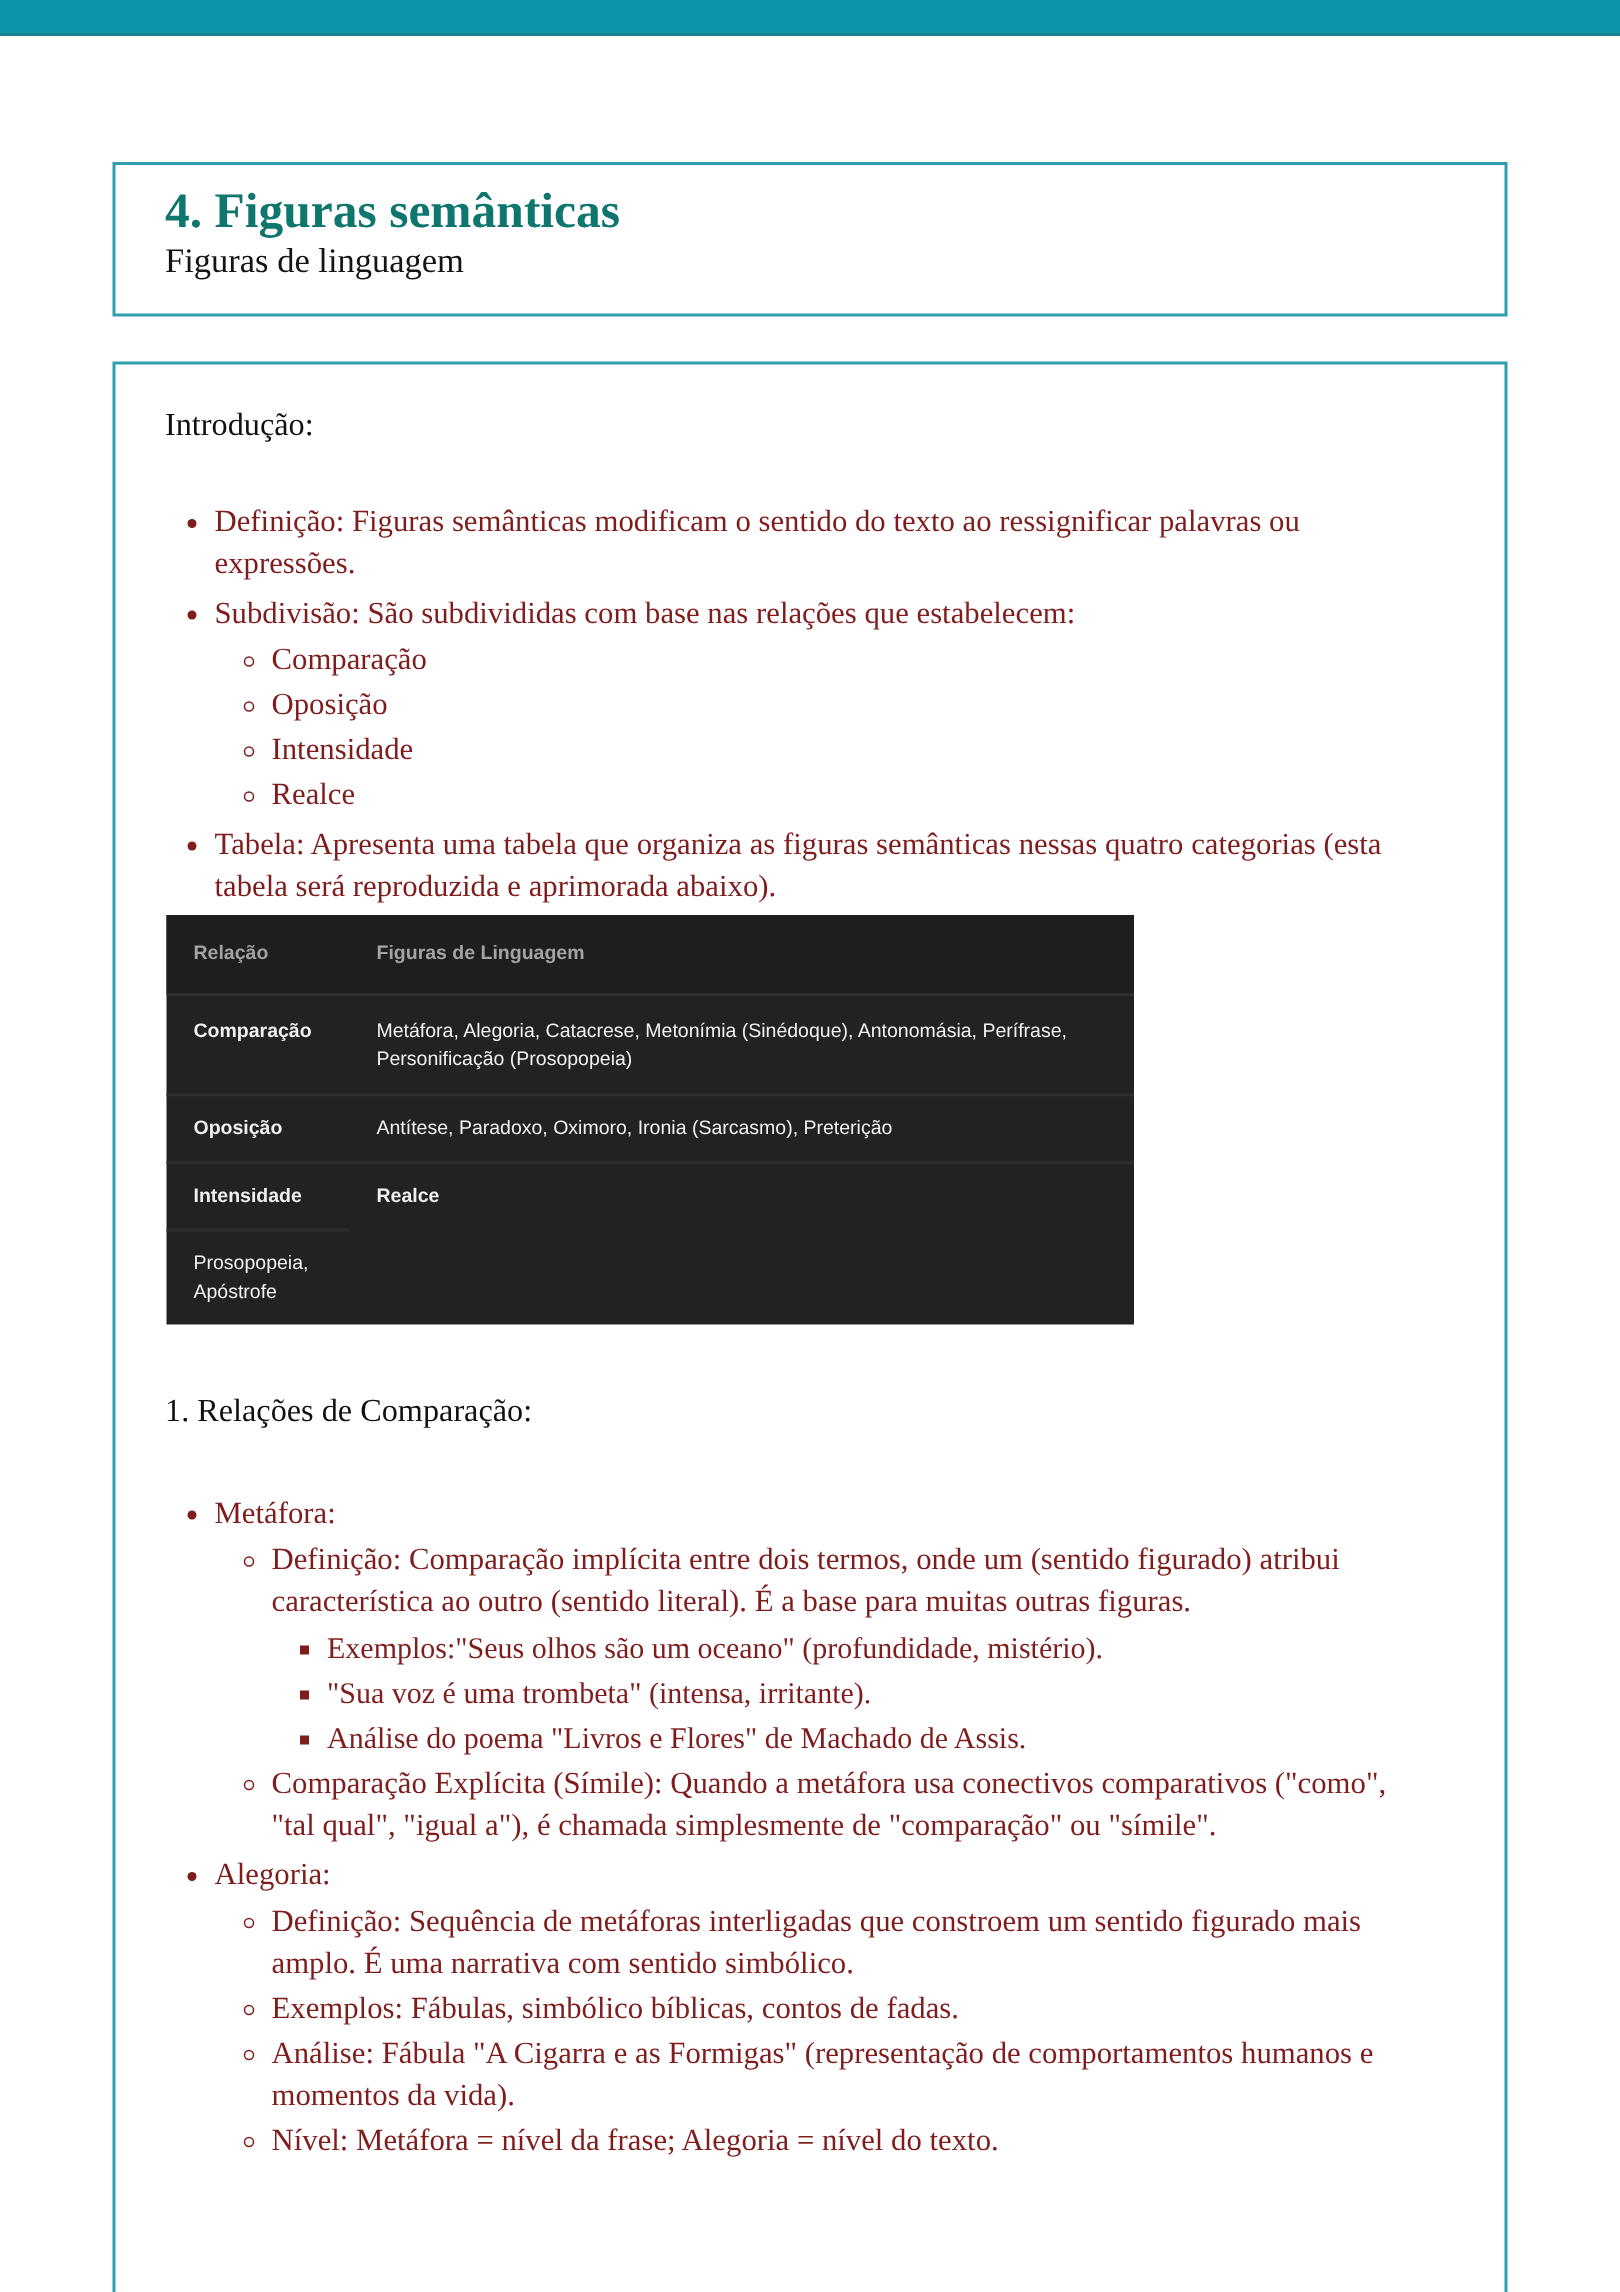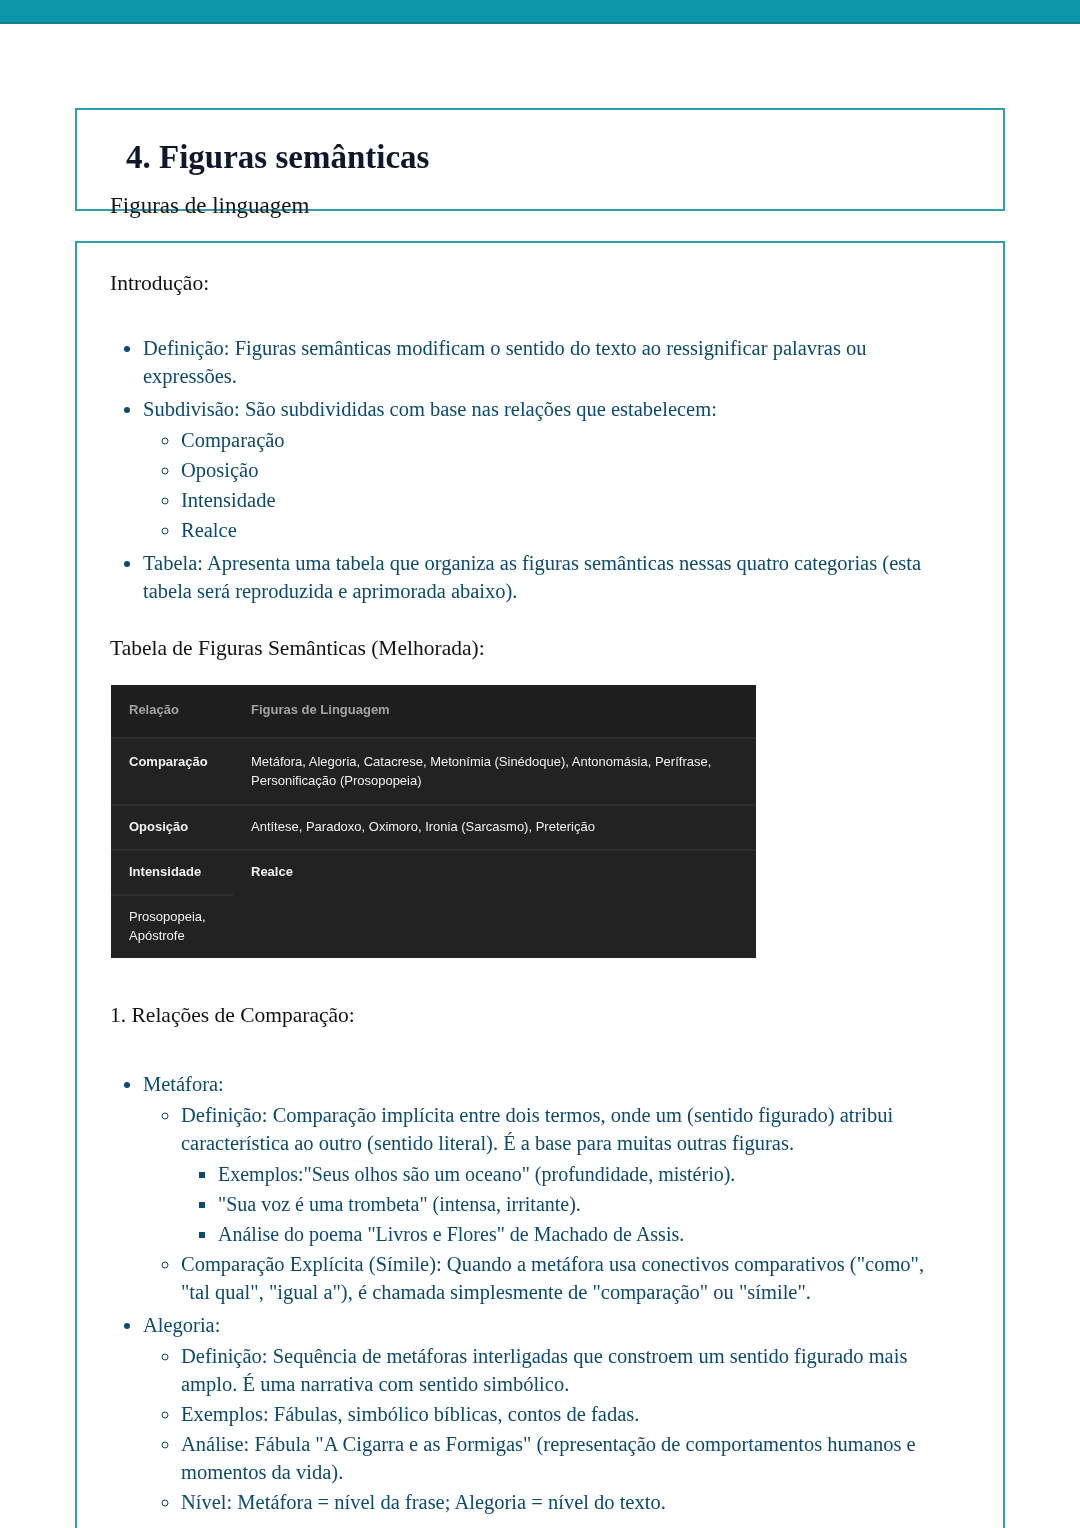--- a/index.html
+++ b/index.html
@@ -21,24 +21,24 @@
 
   .title-box {
     position: absolute; left: 75px; top: 108px;
     width: 930px; height: 103px;
     box-sizing: border-box;
     border: 2px solid #2f9fae;
     padding: 13px 20px 0 33px;
     background: #ffffff;
   }
   .title-box h1 {
-    margin: 16px;
+    margin: 0;
     font-size: 33px; font-weight: bold;
     line-height: 1.15;
-    color: #0f172a;
+    color: #0f766e;
   }
   .title-box .subtitle {
     margin: 0;
     font-size: 23px; line-height: 1.1;
     color: #141414;
   }
 
   .content-box {
     position: absolute; left: 75px; top: 241px;
     width: 930px; height: 1330px; 
@@ -55,21 +55,21 @@
     color: #111111;
   }
   .section-heading.mid { margin: 30px 0 22px 0; }
   .section-heading.comp { margin: 44px 0 40px 0; }
 
   ul { margin: 0; padding: 0; }
   li {
     font-size: 20.5px;
     line-height: 28px;
     margin-bottom: 5px;
-    color: #0c4a6e;
+    color: #7f1d1d;
   }
   ul.lvl1 { list-style-type: disc;   padding-left: 33px; }
   ul.lvl2 { list-style-type: circle; padding-left: 38px; margin-top: 3px; }
   ul.lvl3 { list-style-type: square; padding-left: 37px; margin-top: 3px; }
   ul.lvl2 > li { margin-bottom: 2px; }
   ul.lvl3 > li { margin-bottom: 2px; font-size: 20px; }
 
   .dtable {
     width: 645px;
     display: grid;
@@ -113,21 +113,20 @@
         <ul class="lvl2">
           <li>Comparação</li>
           <li>Oposição</li>
           <li>Intensidade</li>
           <li>Realce</li>
         </ul>
       </li>
       <li>Tabela: Apresenta uma tabela que organiza as figuras semânticas nessas quatro categorias (esta tabela será reproduzida e aprimorada abaixo).</li>
     </ul>
 
-    <h2 class="section-heading mid">Tabela de Figuras Semânticas (Melhorada):</h2>
 
     <div class="dtable">
       <div class="cell head c1">Relação</div>
       <div class="cell head c2">Figuras de Linguagem</div>
 
       <div class="cell c1 sep tall">Comparação</div>
       <div class="cell c2 sep tall">Metáfora, Alegoria, Catacrese, Metonímia (Sinédoque), Antonomásia, Perífrase, Personificação (Prosopopeia)</div>
 
       <div class="cell c1 sep">Oposição</div>
       <div class="cell c2 sep">Antítese, Paradoxo, Oximoro, Ironia (Sarcasmo), Preterição</div>

